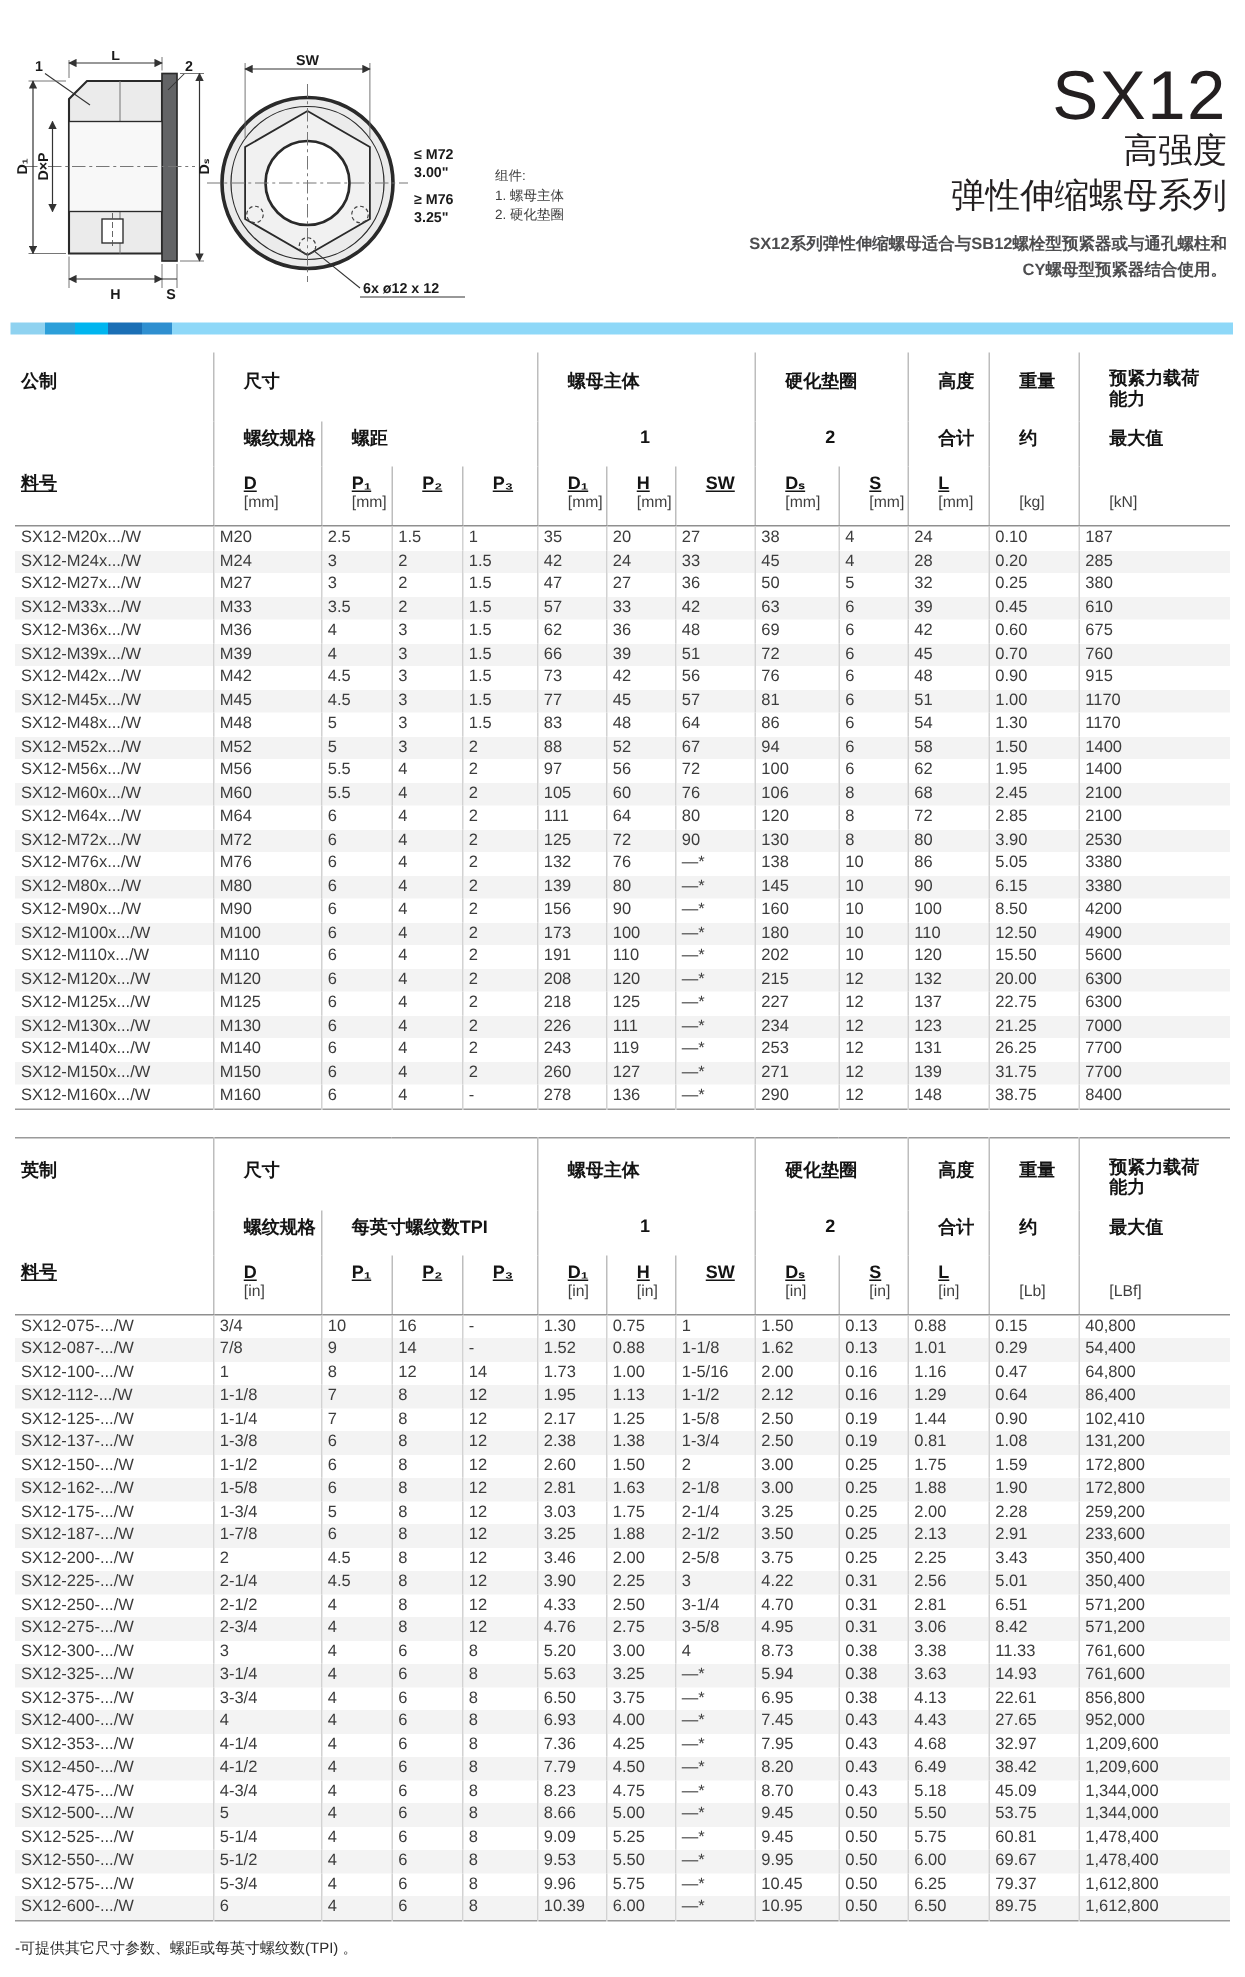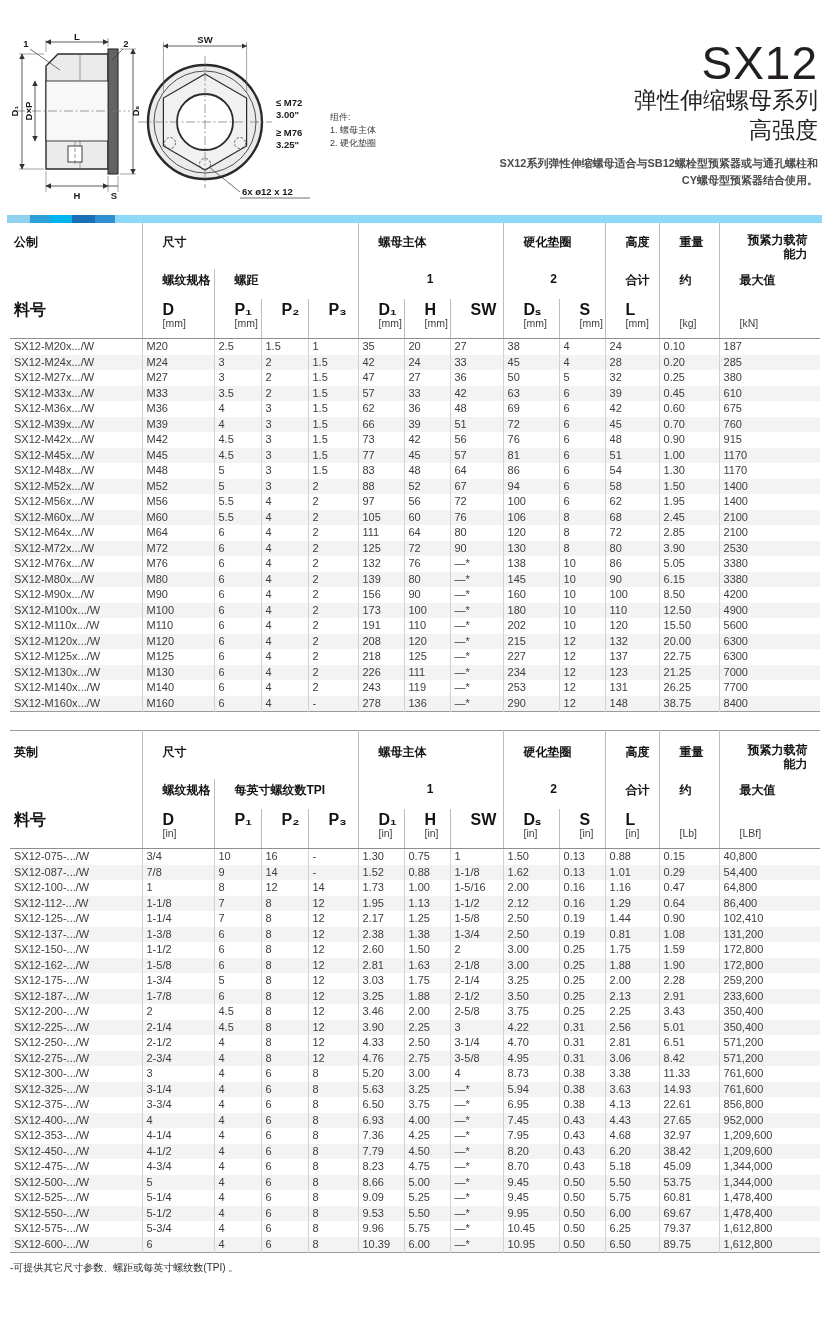--- a/index.html
+++ b/index.html
@@ -18,33 +18,33 @@
   .bluebar{height:8px;width:815px;margin-left:7px;
     background:linear-gradient(90deg,
       #8fd2f0 0,#8fd2f0 23px,
       #2c9fd9 23px,#2c9fd9 43px,
       #00b5ef 43px,#00b5ef 65px,
       #1b6fb5 65px,#1b6fb5 88px,
       #2f8fd0 88px,#2f8fd0 108px,
       #8ed8f8 108px,#8ed8f8 100%);}
 
   
-  table.spec{border-collapse:collapse;table-layout:fixed;width:810px;margin:0 10px;
+  table.spec{border-collapse:collapse;table-layout:fixed;width:810px;margin:12px 10px;
              font-size:11px;color:#3c3c3c;border-bottom:1px solid #9a9a9a;}
   table.spec td{overflow:hidden;white-space:nowrap;}
   table.imperial{margin-top:18px;border-top:1px solid #9a9a9a;}
   thead td{font-weight:bold;color:#141414;font-size:12px;vertical-align:top;padding-left:4px;}
   thead .bl{border-left:1px solid #bdbdbd;padding-left:20px;}
   tr.hr1 td{height:34px;padding-top:11px;}
   table.imperial tr.hr1 td{padding-top:13px;}
-  tr.hr1 td .wrapnarrow{display:inline-block;max-width:68px;white-space:normal;line-height:1.15;text-align:right;}
+  tr.hr1 td .wrapnarrow{display:inline-block;max-width:68px;white-space:normal;line-height:1.15;}
   tr.hr2 td{height:26px;padding-top:3px;}
   tr.hr2 td.ctr{text-align:center;padding-left:0;}
   tr.hr3 td{height:34px;padding-top:4px;border-bottom:1px solid #8f8f8f;}
-  tr.hr3 .lbl{font-weight:bold;font-size:16px;min-height:14px;line-height:14px;}
+  tr.hr3 .lbl{font-weight:bold;font-size:12px;min-height:14px;line-height:14px;text-decoration:underline;}
   tr.hr3 .unit{font-weight:normal;font-size:10.5px;color:#3f3f3f;min-height:13px;line-height:13px;}
   tbody td{height:15.5px;line-height:15.5px;padding:0 0 0 4px;}
   tbody td + td{border-left:1px solid #d2d2d2;}
   tbody tr:nth-child(even){background:#f3f3f3;}
 
   
   .footnotes{margin:8px 0 0 10px;font-size:10px;color:#2c2c2c;line-height:1.45;}
 
   
   .drawing svg text{font-family:"Liberation Sans","DejaVu Sans",sans-serif;}
@@ -143,22 +143,22 @@
         <g>
           <text class="legtxt" x="322" y="86">组件:</text>
           <text class="legtxt" x="322" y="99">1. 螺母主体</text>
           <text class="legtxt" x="322" y="112">2. 硬化垫圈</text>
         </g>
       </svg>
     </div>
 
     <div class="titleblock">
       <div class="brand">SX12</div>
+      <div class="subtl">高强度</div>
       <div class="subtl">弹性伸缩螺母系列</div>
-      <div class="subtl">高强度</div>
       <div class="desc">
         <div>SX12系列弹性伸缩螺母适合与SB12螺栓型预紧器或与通孔螺柱和</div>
         <div>CY螺母型预紧器结合使用。</div>
       </div>
     </div>
   </div>
 
   <div class="bluebar"></div>
 
   <table class="spec metric">
@@ -591,20 +591,35 @@
           <td>243</td>
           <td>119</td>
           <td>—*</td>
           <td>253</td>
           <td>12</td>
           <td>131</td>
           <td>26.25</td>
           <td>7700</td>
         </tr>
         <tr>
+          <td>SX12-M150x.../W</td>
+          <td>M150</td>
+          <td>6</td>
+          <td>4</td>
+          <td>2</td>
+          <td>260</td>
+          <td>127</td>
+          <td>—*</td>
+          <td>271</td>
+          <td>12</td>
+          <td>139</td>
+          <td>31.75</td>
+          <td>7700</td>
+        </tr>
+        <tr>
           <td>SX12-M160x.../W</td>
           <td>M160</td>
           <td>6</td>
           <td>4</td>
           <td>-</td>
           <td>278</td>
           <td>136</td>
           <td>—*</td>
           <td>290</td>
           <td>12</td>
@@ -995,21 +1010,21 @@
           <td>SX12-450-.../W</td>
           <td>4-1/2</td>
           <td>4</td>
           <td>6</td>
           <td>8</td>
           <td>7.79</td>
           <td>4.50</td>
           <td>—*</td>
           <td>8.20</td>
           <td>0.43</td>
-          <td>6.20</td>
+          <td>6.49</td>
           <td>38.42</td>
           <td>1,209,600</td>
         </tr>
         <tr>
           <td>SX12-475-.../W</td>
           <td>4-3/4</td>
           <td>4</td>
           <td>6</td>
           <td>8</td>
           <td>8.23</td>

